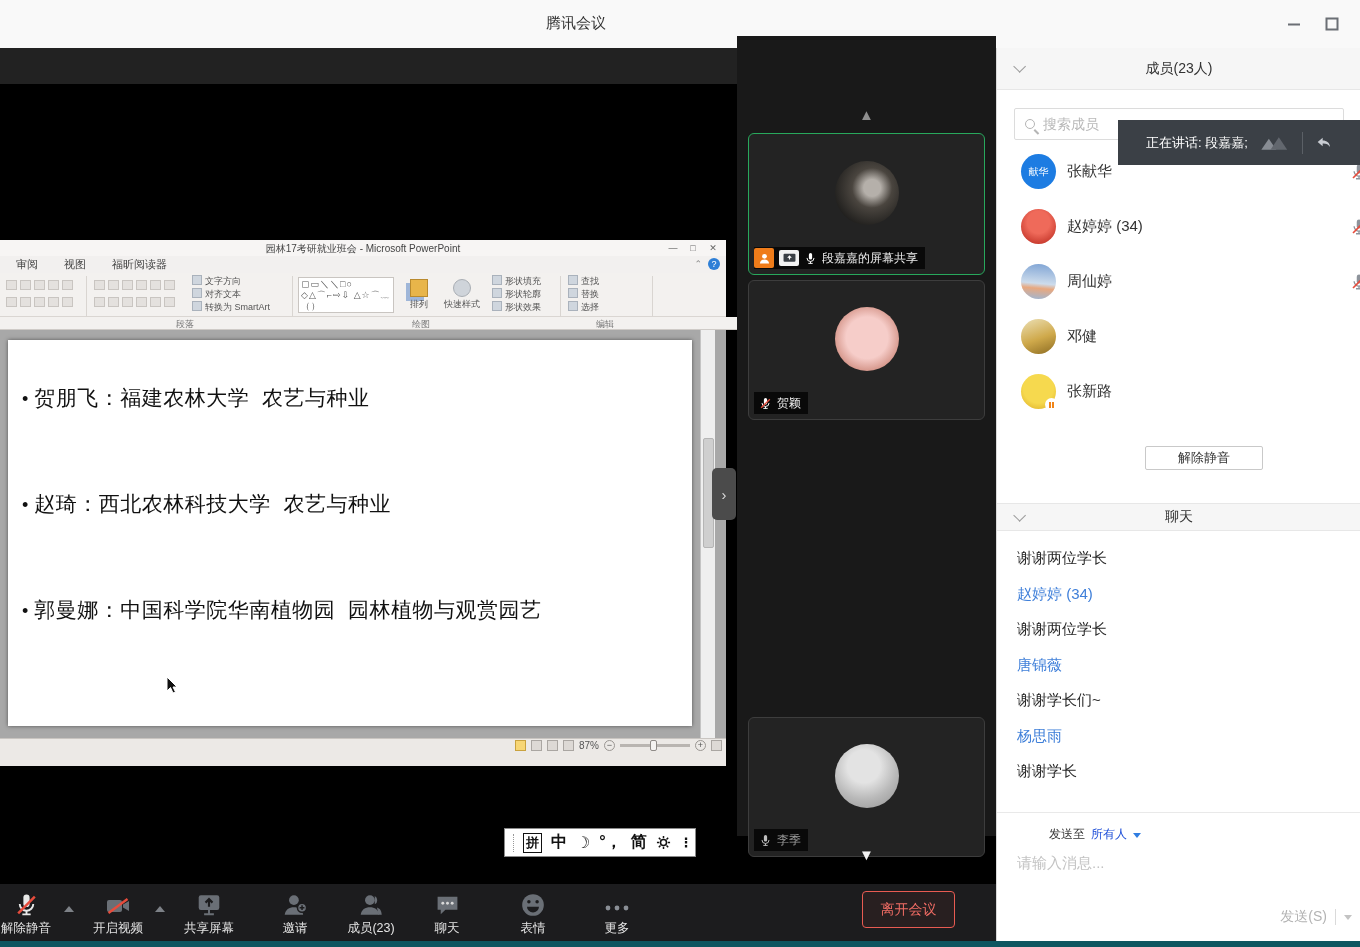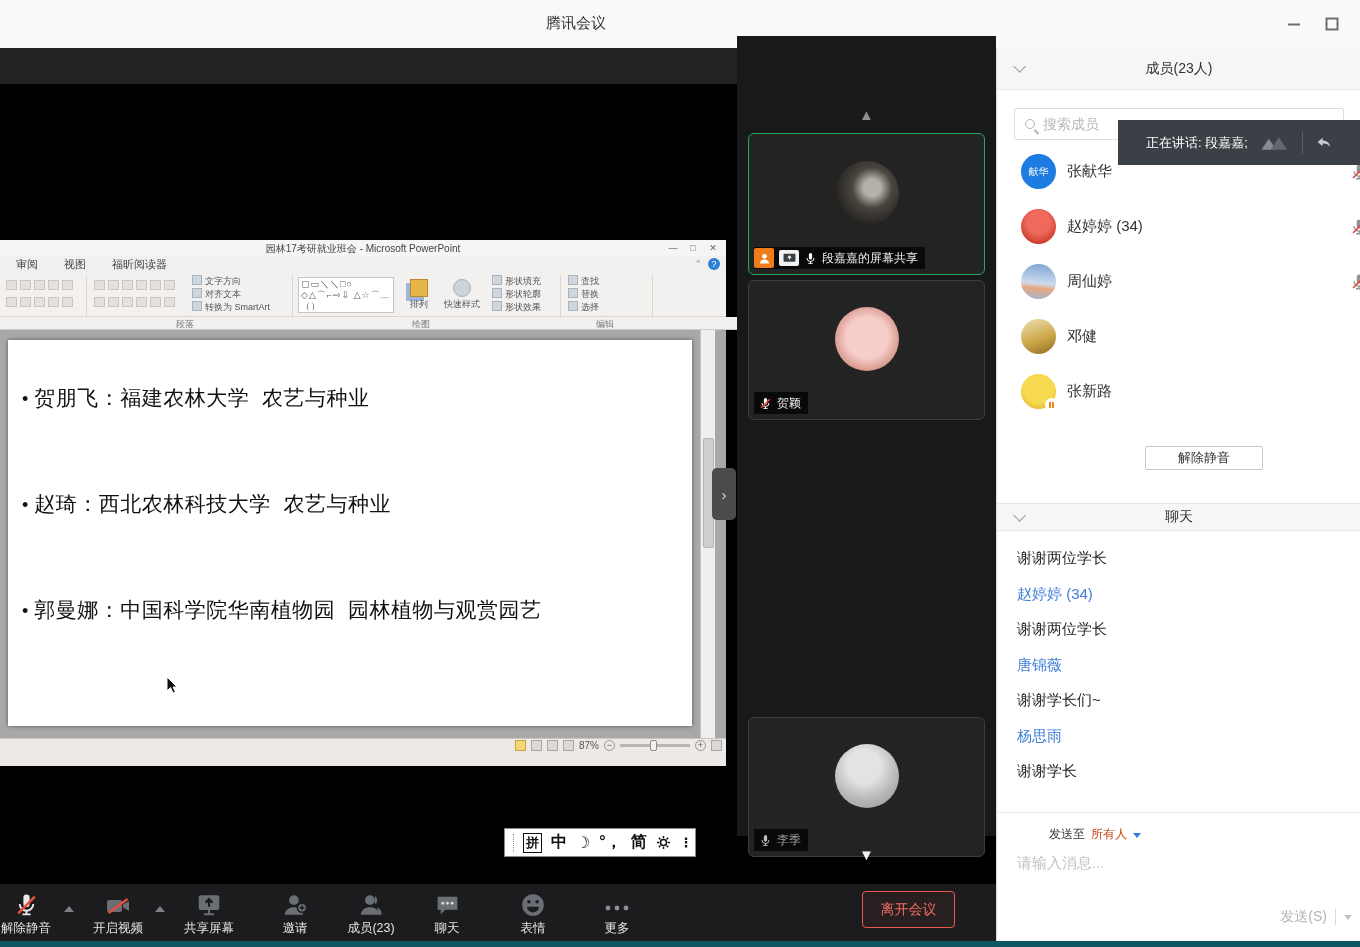--- a/index.html
+++ b/index.html
@@ -149,21 +149,21 @@
   .mv-badge i { width:2px; height:6px; background:#f08519; }
   #unmute-btn { position:absolute; left:148px; top:398px; width:118px; height:24px; background:#fff;
                 border:1px solid #c9c9c9; border-radius:2px; font-size:13px; color:#333;
                 display:flex; align-items:center; justify-content:center; cursor:pointer; }
   #chat-lines { position:absolute; left:20px; top:492px; width:330px; line-height:35.5px; font-size:15px; }
   .chat-msg { color:#262626; }
   .chat-name { color:#3f7fd9; }
   #chat-divider { position:absolute; left:0; top:764px; width:364px; height:1px; background:#e9e9e9; }
   #sendto-row { position:absolute; left:20px; top:778px; font-size:12px; color:#333; display:flex;
                 align-items:center; gap:6px;margin-left:32px; }
-  #sendto-val { color:#c2410c; }
+  #sendto-val { color:#1d4ed8; }
   #sendto-caret { width:0; height:0; border-left:4px solid transparent; border-right:4px solid transparent;
                   border-top:5px solid #2f7de1; margin-top:2px; }
   #chat-input { position:absolute; left:20px; top:806px; width:320px; border:none; outline:none;
                 font-size:15px; color:#333; font-family:inherit; background:transparent; }
   #chat-input::placeholder { color:#c3c3c3; }
   #send-row { position:absolute; right:8px; top:860px; display:flex; align-items:center; gap:8px; }
   #send-btn { font-size:14px; color:#b3b3b3; cursor:pointer; }
   #send-div { width:1px; height:16px; background:#dadada; }
   #send-caret { width:0; height:0; border-left:4px solid transparent; border-right:4px solid transparent;
                 border-top:5px solid #c3c3c3; }

